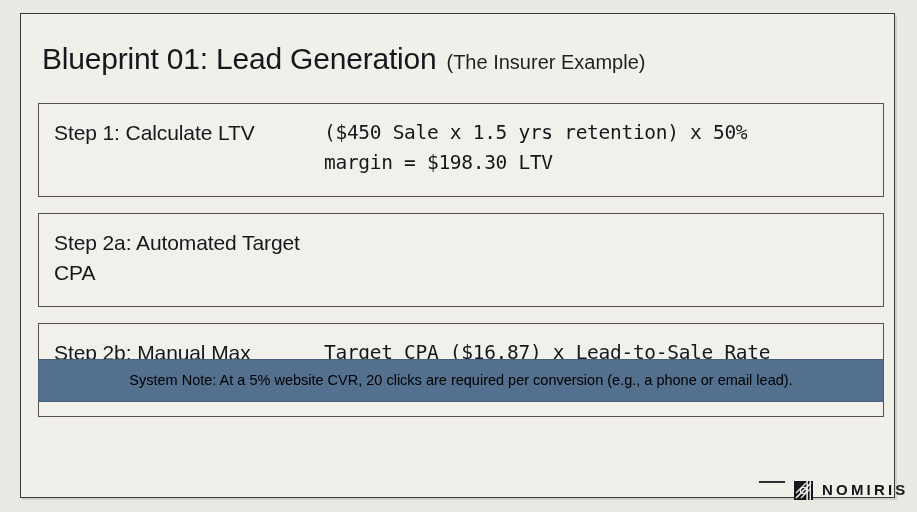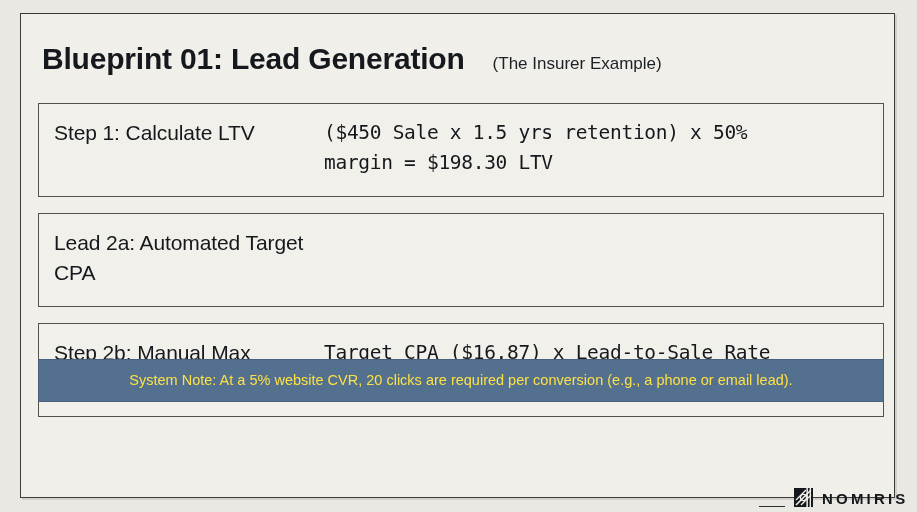--- a/index.html
+++ b/index.html
@@ -28,29 +28,29 @@
   .title-row {
     position: absolute;
     left: 21px;
     top: 28px;
     display: flex;
     align-items: baseline;
     white-space: nowrap;
   }
   .title-main {
     font-size: 30px;
-    font-weight: bold;
+    font-weight: normal;
     color: #15181c;
     letter-spacing: -0.2px;
   }
   .title-sub {
-    font-size: 17px;
+    font-size: 20px;
     font-weight: normal;
     color: #1d2024;
-    margin-left: 28px;
+    margin-left: 10px;
   }
   .steps {
     position: absolute;
     left: 17px;
     top: 89px;
     width: 846px;
   }
   .step-box {
     border: 1.5px solid #55524c;
     background: #f2f0ea;
@@ -79,35 +79,35 @@
     white-space: pre-line;
   }
   .system-note {
     position: absolute;
     left: 17px;
     top: 345px;
     width: 846px;
     background: #53708e;
     border: 1px solid #47617c;
     box-sizing: border-box;
-    color: #fde047;
+    color: #000000;
     text-align: center;
     font-size: 14.5px;
     line-height: 1.55;
     padding: 9px 14px 10px;
   }
   .note-line {
     display: block;
   }
   .brand {
     position: absolute;
     left: 759px;
     top: 481px;
     display: flex;
-    align-items: flex-end;
+    align-items: flex-start;
     height: 26px;
   }
   .brand-rule {
     width: 26px;
     height: 1.5px;
     background: #2b2e33;
     margin-right: 9px;
   }
   .brand-mark {
     width: 19px;
@@ -135,21 +135,21 @@
   <div class="steps">
 
     <div class="step-box">
       <div class="step-label">Step 1:
 Calculate LTV</div>
       <div class="step-formula">($450 Sale x 1.5 yrs retention) x 50%
 margin = $198.30 LTV</div>
     </div>
 
     <div class="step-box">
-      <div class="step-label">Lead 2a: Automated
+      <div class="step-label">Step 2a: Automated
 Target CPA</div>
     </div>
 
     <div class="step-box">
       <div class="step-label">Step 2b: Manual
 Max Starting Bid</div>
       <div class="step-formula">Target CPA ($16.87) x Lead-to-Sale Rate
 (20%) = $3.37 Max CPC</div>
     </div>
 

